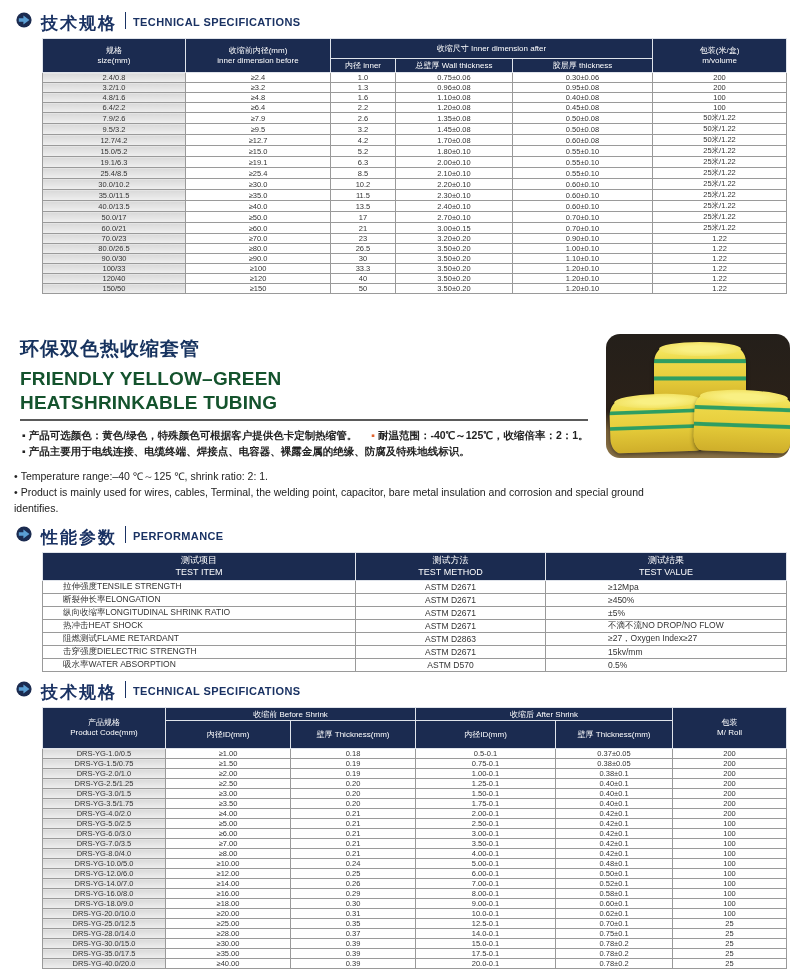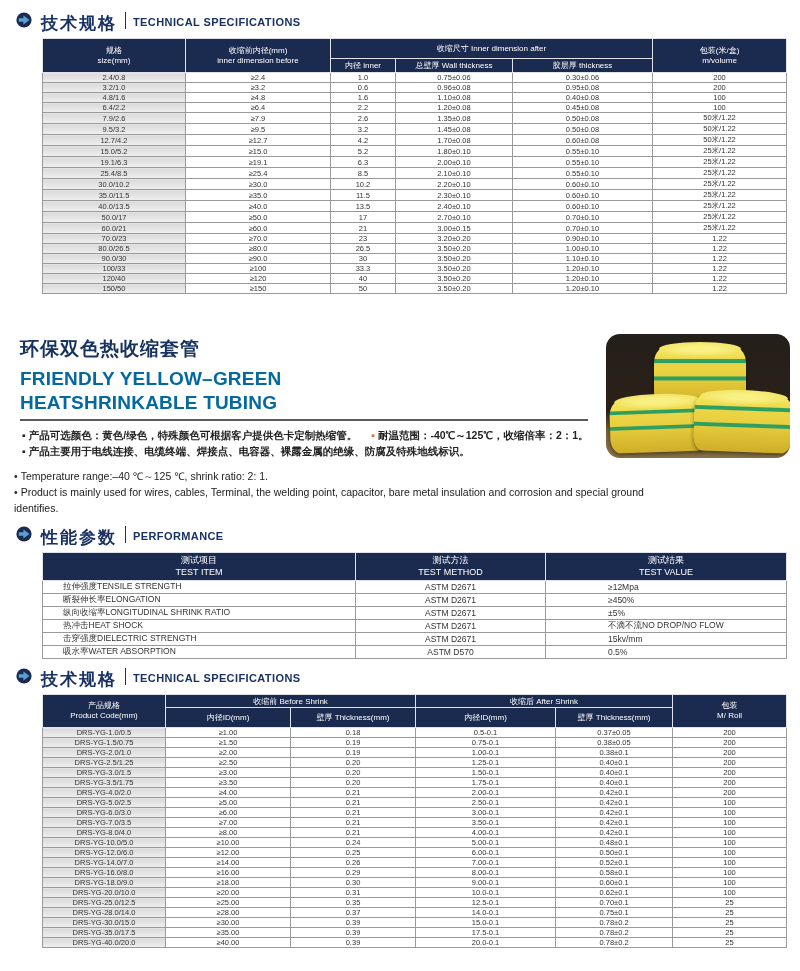--- a/index.html
+++ b/index.html
@@ -25,21 +25,21 @@
   .t1 { margin-top:3px; }
   .t1 th { font-size:8px; }
   .t1 .grp { height:20px; }
   .t1 .sub { height:14px; font-size:8px; }
   .t1 td { height:10px; font-size:7.5px; }
   .t1 td:first-child { background:linear-gradient(180deg,#d9d9d9,#efefef); }
 
   
   .prod { position:relative; margin-top:40px; }
   .prod-title { margin-left:20px; font-size:19px; font-weight:bold; color:#16325e; letter-spacing:1px; line-height:30px; }
-  .prod-sub { margin:5px 0 0 20px; font-size:19px; line-height:19px; color:#0369a1; font-weight:bold; letter-spacing:.2px; }
+  .prod-sub { margin:5px 0 0 20px; font-size:19px; line-height:19px; color:#14532d; font-weight:bold; letter-spacing:.2px; }
   .prod-rule { margin:7px 0 0 20px; width:568px; border:none; border-top:2px solid #5a5a5a; }
   .bullets-zh { margin:6px 0 0 22px; font-size:10.5px; font-weight:bold; color:#222; line-height:16px; width:575px; }
   .bz-line1 { display:flex; gap:14px; }
   .bullet { color:#222; margin-right:3px; }
   .bullet.orange { color:#e0622d; }
   .bullets-en { margin:9px 0 0 14px; font-size:10.5px; color:#222; line-height:16px; width:640px; }
 
   
   .photo { position:absolute; right:10px; top:0px; width:184px; height:124px; border-radius:14px; overflow:hidden;
            background:linear-gradient(180deg,#241f1a 0%, #2b2118 62%, #7a6138 78%, #8a7348 100%); }
@@ -55,21 +55,21 @@
   .t2 { margin-top:3px; }
   .t2 th { font-size:9px; height:28px; }
   .t2 td { height:12px; font-size:8.5px; }
   .t2 td:nth-child(1) { text-align:left; padding-left:20px;margin-top:20px; }
   .t2 td:nth-child(3) { text-align:left; padding-left:62px; }
 
   
   .t3 { margin-top:3px; }
   .t3 th { font-size:8px; }
   .t3 .grp { height:13px; }
-  .t3 .sub { height:20px; }
+  .t3 .sub { height:28px; }
   .t3 td { height:9px; font-size:7.5px; }
   .t3 td:first-child { background:linear-gradient(180deg,#d9d9d9,#efefef); }
 </style>
 </head>
 <body>
 
 <div class="page">
 
   <div class="sec-header">
     <span class="sec-icon">
@@ -119,21 +119,21 @@
           <td>2.4/0.8</td>
           <td>≥2.4</td>
           <td>1.0</td>
           <td>0.75±0.06</td>
           <td>0.30±0.06</td>
           <td>200</td>
         </tr>
         <tr>
           <td>3.2/1.0</td>
           <td>≥3.2</td>
-          <td>0.6</td>
+          <td>1.3</td>
           <td>0.96±0.08</td>
           <td>0.95±0.08</td>
           <td>200</td>
         </tr>
         <tr>
           <td>4.8/1.6</td>
           <td>≥4.8</td>
           <td>1.6</td>
           <td>1.10±0.08</td>
           <td>0.40±0.08</td>
@@ -358,20 +358,25 @@
           <td>纵向收缩率LONGITUDINAL SHRINK RATIO</td>
           <td>ASTM D2671</td>
           <td>±5%</td>
         </tr>
         <tr>
           <td>热冲击HEAT SHOCK</td>
           <td>ASTM D2671</td>
           <td>不滴不流NO DROP/NO FLOW</td>
         </tr>
         <tr>
+          <td>阻燃测试FLAME RETARDANT</td>
+          <td>ASTM D2863</td>
+          <td>≥27，Oxygen Index≥27</td>
+        </tr>
+        <tr>
           <td>击穿强度DIELECTRIC STRENGTH</td>
           <td>ASTM D2671</td>
           <td>15kv/mm</td>
         </tr>
         <tr>
           <td>吸水率WATER ABSORPTION</td>
           <td>ASTM D570</td>
           <td>0.5%</td>
         </tr>
       </tbody>

